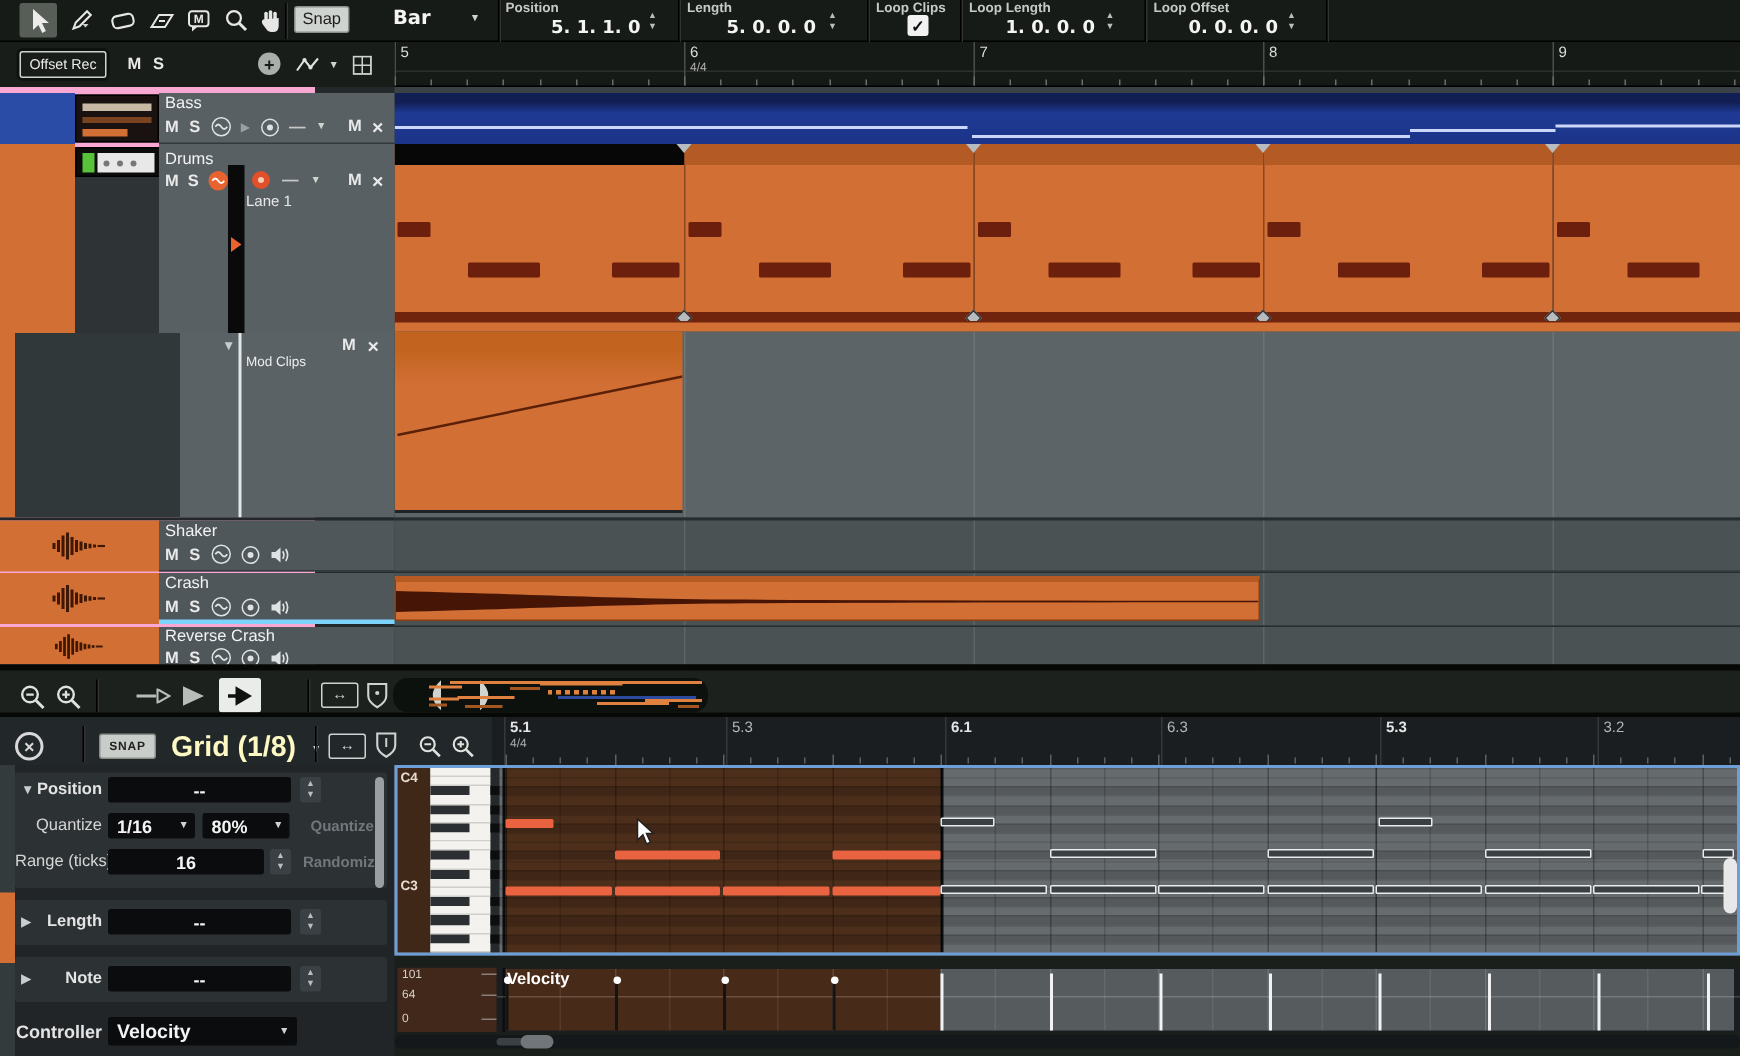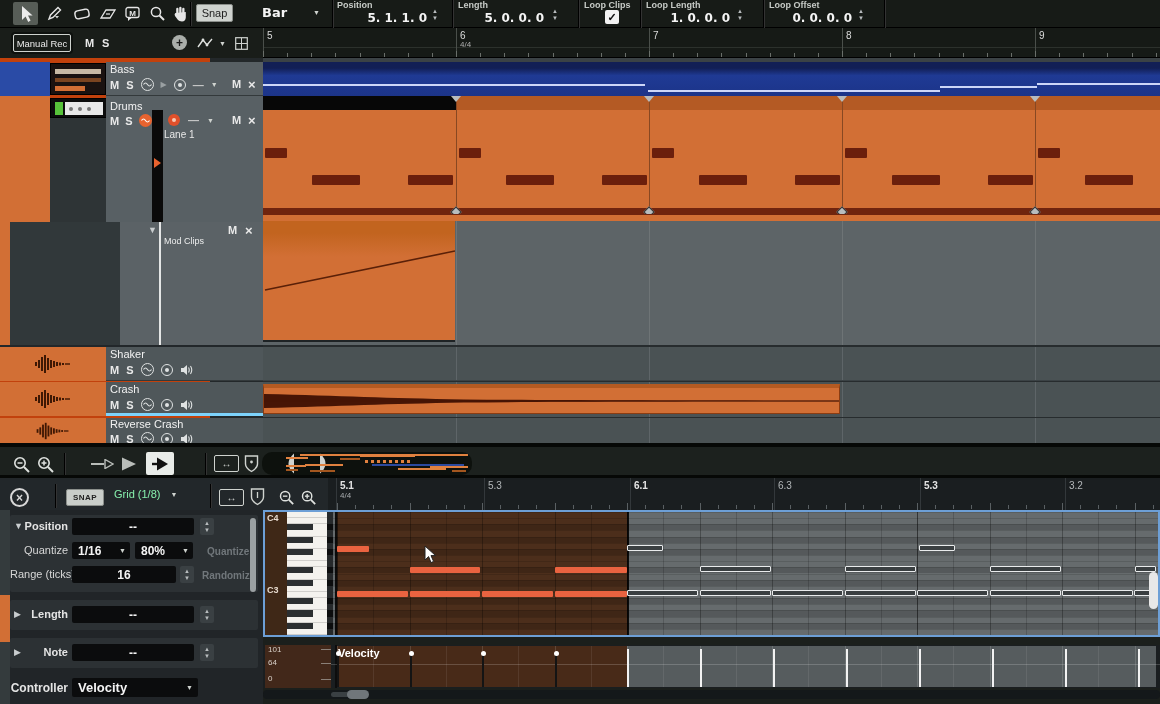--- a/index.html
+++ b/index.html
@@ -139,21 +139,21 @@
     <span class="abs lblsm" style="left:769px;top:0">Loop Offset</span>
     <span class="abs valtxt" style="left:780px;top:11px;width:72px;text-align:right">0. 0. 0.  0</span>
     <div class="abs stepper" style="left:858px;top:8px">
         <span>▲</span>
         <span>▼</span>
       </div>
     <div class="vsep" style="left:884px;top:0;height:28px"></div>
   </div>
 
   <div class="abs" style="left:0;top:28px;width:263px;height:30px;background:#191d19">
-    <button class="abs" style="left:13px;top:6px;width:58px;height:18px;background:transparent;color:#eaeaea;border:1px solid #cfd3cf;box-shadow:0 0 0 2px #0e110e;border-radius:2px;font-size:9.5px;font-family:inherit">Manual Rec</button>
+    <button class="abs" style="left:13px;top:6px;width:58px;height:18px;background:transparent;color:#eaeaea;border:1px solid #cfd3cf;box-shadow:0 0 0 2px #0e110e;border-radius:2px;font-size:9.5px;font-family:inherit">Offset Rec</button>
     <span class="abs ms" style="left:85px;top:9px">M</span>
     <span class="abs ms" style="left:102px;top:9px">S</span>
     <div class="abs" style="left:172px;top:7px;width:15px;height:15px;border-radius:50%;background:#aaaeaa;display:flex;align-items:center;justify-content:center">
       <span style="color:#1a1a1a;font-weight:bold;font-size:12px;line-height:12px">+</span>
     </div>
     <span class="abs" style="left:197px;top:9px">
       <svg width="18" height="12" viewBox="0 0 18 12">
           <polyline points="1,10 6,3 10,8 15,2" fill="none" stroke="#dfe2df" stroke-width="1.4"></polyline>
           <circle cx="6" cy="3" r="1.4" fill="#dfe2df"></circle>
           <circle cx="10" cy="8" r="1.4" fill="#dfe2df"></circle>
@@ -308,21 +308,21 @@
         </svg>
     </div>
 
     <div class="abs" style="left:263px;top:326px;width:577px;height:30px;background:#d26f35;border:1px solid #8a3c12;border-top:4px solid #b45a22;overflow:hidden">
       <svg width="575" height="26" viewBox="0 0 575 26">
         <path d="M0 13 L0 6 C80 8,120 10,200 11.5 C300 12.3,420 12.6,575 12.7 L575 13.3 C420 13.4,300 13.7,200 14.5 C120 16,80 18,0 20 Z" fill="#471505"></path>
         <line x1="0" y1="13" x2="575" y2="13" stroke="#471505" stroke-width="1"></line>
       </svg>
     </div>
 
-    <div class="abs" style="left:0;top:0;width:210px;height:385px;background:#c2410c">
+    <div class="abs" style="left:0;top:0;width:210px;height:385px;background:#f9a8d4">
 
       <div class="abs" style="left:0;top:4px;width:263px;height:34px">
         <div class="abs" style="left:0;top:0;width:50px;height:34px;background:#2a4ba6"></div>
         <div class="abs" style="left:50px;top:1px;width:56px;height:32px;background:#1a1210;border:1px solid #000">
           <div class="abs" style="left:4px;top:5px;width:46px;height:5px;background:#c8b9a4"></div>
           <div class="abs" style="left:4px;top:14px;width:46px;height:4px;background:#7a4420"></div>
           <div class="abs" style="left:4px;top:22px;width:30px;height:5px;background:#d26f35"></div>
         </div>
         <div class="abs" style="left:106px;top:0;width:157px;height:34px;background:#586064;border-bottom:1px solid #33393b">
           <span class="abs trkname" style="left:4px;top:1px">Bass</span>
@@ -598,21 +598,21 @@
       </div>
   </div>
 
   <div class="abs" style="left:0;top:475px;width:1160px;height:35px;background:#22272a;border-top:3px solid #060806">
     <div class="abs" style="left:10px;top:10px;width:19px;height:19px;border:2px solid #d8d8d8;border-radius:50%;display:flex;align-items:center;justify-content:center">
       <span style="font-size:12px;font-weight:bold;color:#d8d8d8;line-height:12px">×</span>
     </div>
     <div class="vsep" style="left:55px;top:6px;height:24px"></div>
     <button class="abs" style="left:66px;top:11px;width:38px;height:17px;background:#c9cdc9;color:#222;border:1px solid #8a8e8a;border-radius:2px;font-size:8px;font-weight:bold;letter-spacing:0.5px;font-family:inherit">SNAP</button>
     <div class="abs" style="left:114px;top:10px;display:flex;align-items:center;gap:10px">
-      <span style="font-size:11px;font-weight:normal;color:#86efac">Grid (1/8)</span>
+      <span style="font-size:19px;font-weight:bold;color:#fef9c3">Grid (1/8)</span>
       <span class="caret">▼</span>
     </div>
     <div class="vsep" style="left:210px;top:6px;height:24px"></div>
     <div class="abs" style="left:219px;top:11px;width:25px;height:17px;border:1.6px solid #cfd3cf;border-radius:2px;display:flex;align-items:center;justify-content:center;color:#cfd3cf;font-size:10px">
       <span>↔</span>
     </div>
     <span class="abs" style="left:250px;top:9px">
         <svg width="15" height="19" viewBox="0 0 15 19">
           <path d="M1.5 2 H13.5 V10 Q13.5 14 7.5 17.5 Q1.5 14 1.5 10 Z" fill="none" stroke="#cfd3cf" stroke-width="1.4"></path>
           <line x1="7.5" y1="5" x2="7.5" y2="11" stroke="#cfd3cf" stroke-width="1.3"></line>

